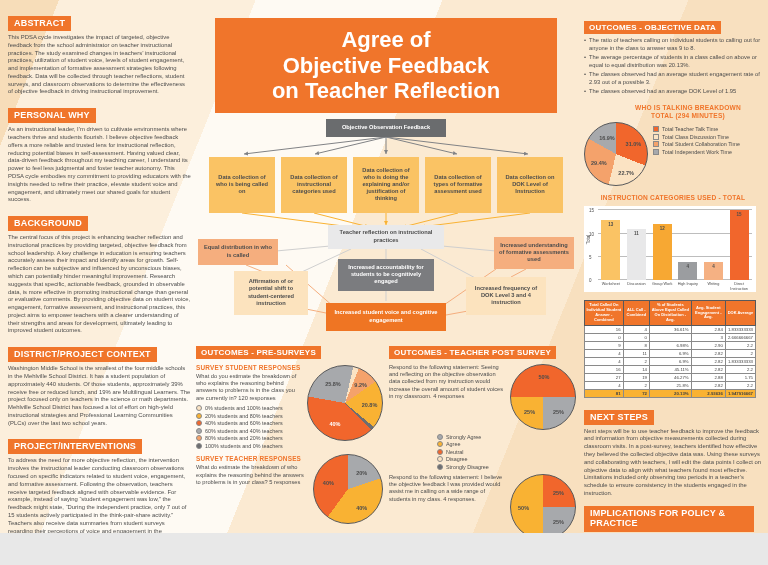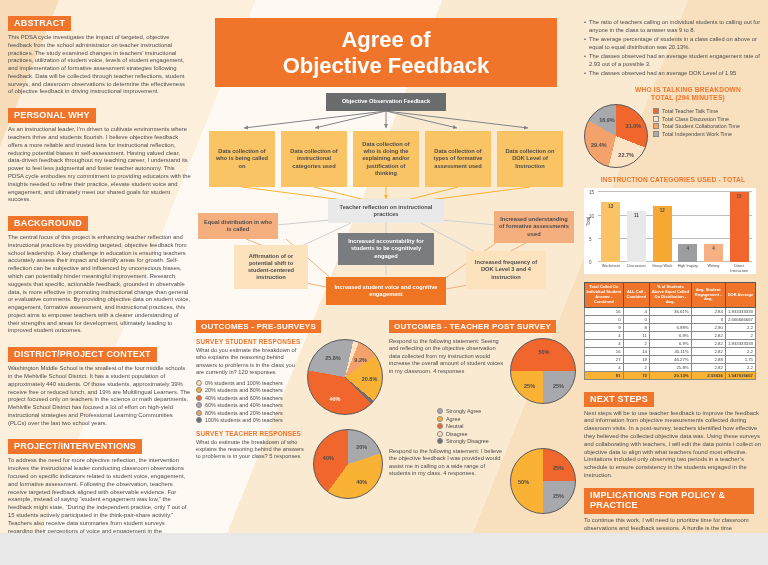--- a/index.html
+++ b/index.html
@@ -86,20 +86,21 @@
     <div class="sec">
       <span class="hd">PROJECT/INTERVENTIONS</span>
       <p>To address the need for more objective reflection, the intervention involves the instructional leader conducting classroom observations focused on specific indicators related to student voice, engagement, and formative assessment. Following the observation, teachers receive targeted feedback aligned with observable evidence. For example, instead of saying “student engagement was low,” the feedback might state, “During the independent practice, only 7 out of 15 students actively participated in the think-pair-share activity.” Teachers also receive data summaries from student surveys regarding their perceptions of voice and engagement in the classroom. This clear, data-driven feedback is then used as a focus for teacher reflection, prompting them to analyze specific practices and plan for adjustments. The goal is to shift reflection from a general overview to a focused analysis of concrete data points.</p>
     </div>
   </div>
 
   <div class="col-center">
     <div class="title-box">
       <div>Agree of</div>
       <div>Objective Feedback</div>
+      <div>on Teacher Reflection</div>
     </div>
 
 
     <div class="flow">
       <svg width="380" height="214">
         <defs>
           <marker id="ag" markerWidth="6" markerHeight="6" refX="4" refY="2" orient="auto">
             <path d="M0,0 L4,2 L0,4 z" fill="#808285"></path>
           </marker>
           <marker id="ay" markerWidth="6" markerHeight="6" refX="4" refY="2" orient="auto">
@@ -247,20 +248,21 @@
               <span class="pie-label" style="left: 12.54px; top: 33px;">50%</span>
             </div>
         </div>
       </div>
     </div>
 
   </div>
 
   <div class="col-right">
     <div>
+      <span class="hd small">OUTCOMES - OBJECTIVE DATA</span>
       <div class="bullets">
           <div class="bi">
             <span>•</span>
             <span>The ratio of teachers calling on individual students to calling out for anyone in the class to answer was 9 to 8.</span>
           </div>
           <div class="bi">
             <span>•</span>
             <span>The average percentage of students in a class called on above or equal to equal distribution was 20.13%.</span>
           </div>
           <div class="bi">

